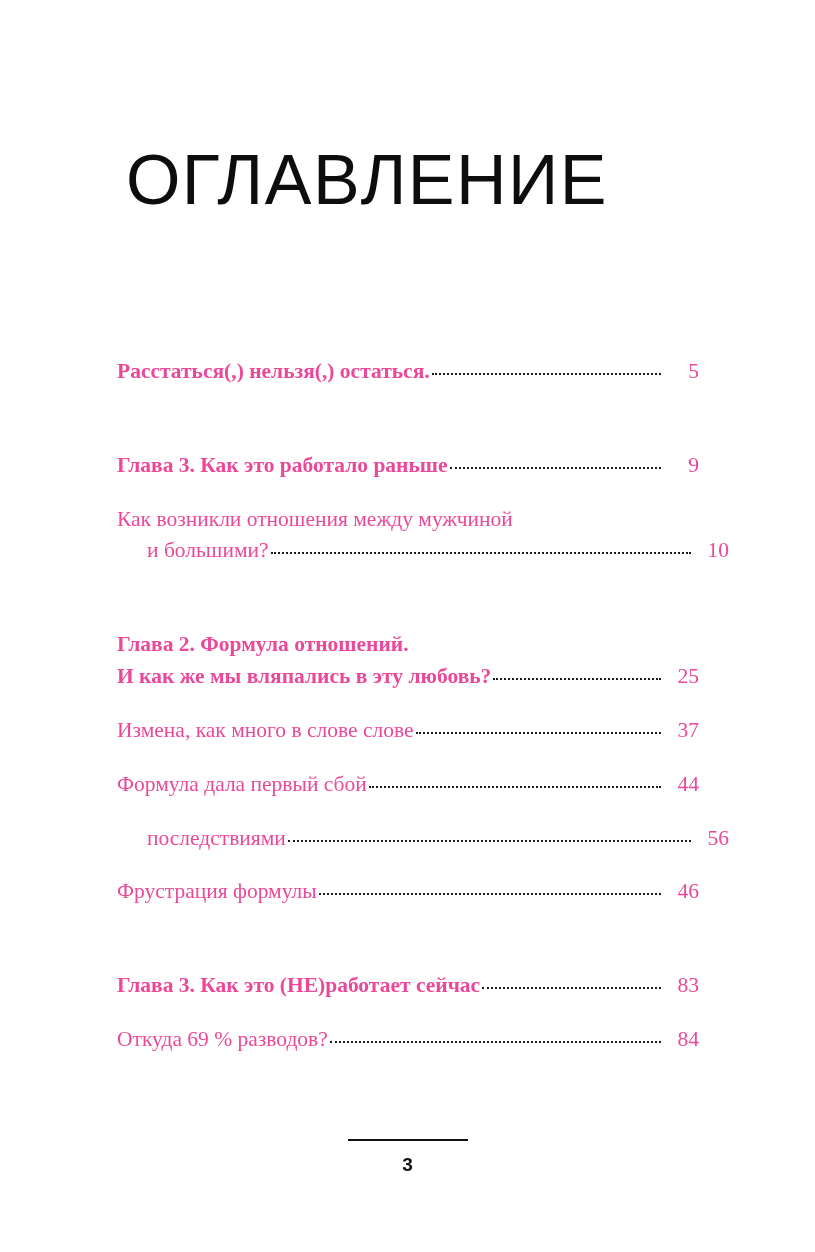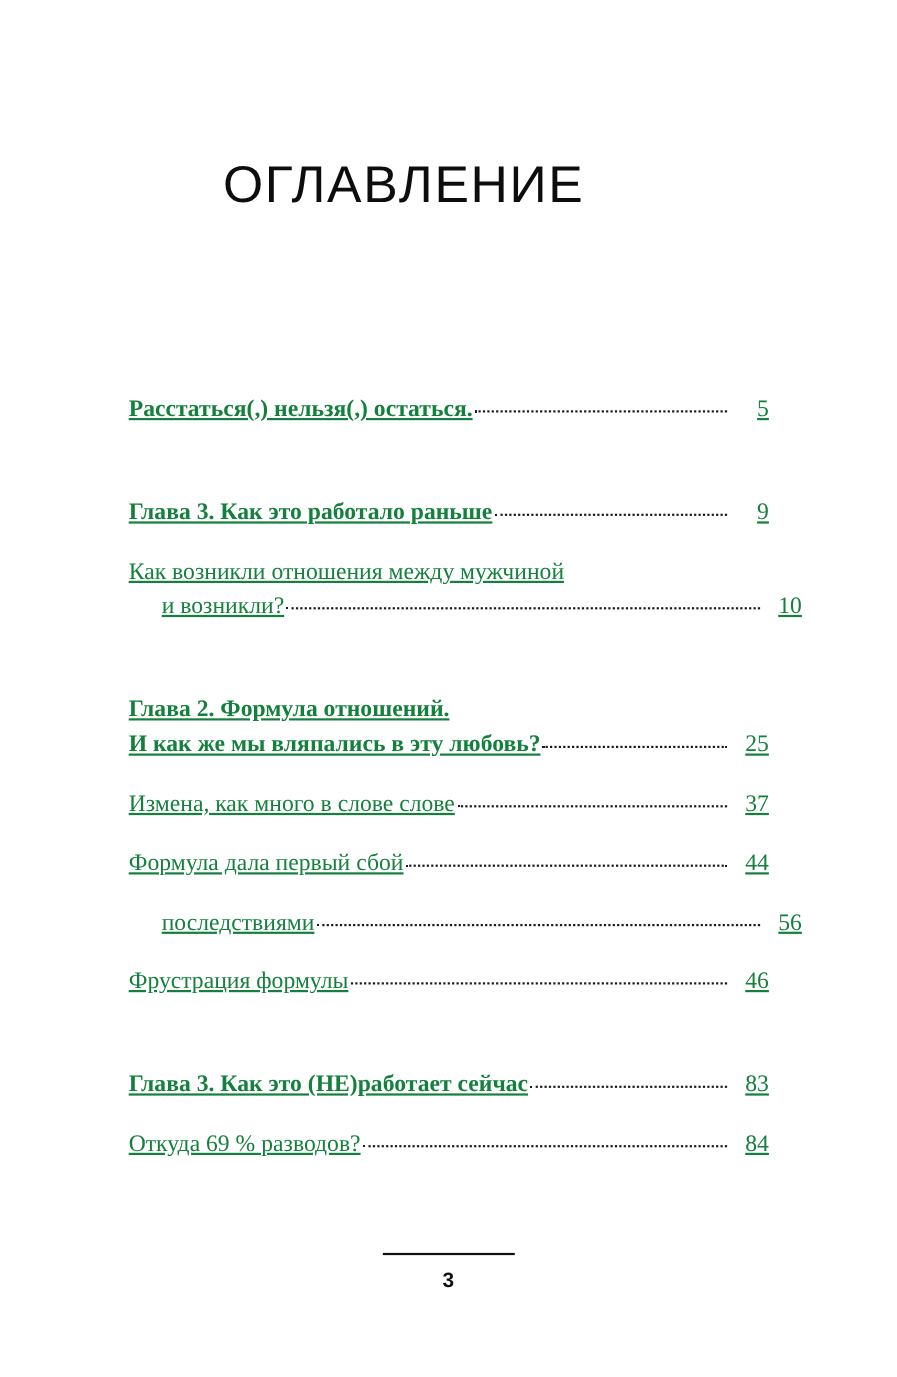--- a/index.html
+++ b/index.html
@@ -22,38 +22,37 @@
     height: 1252px;
   }
   .title {
     position: absolute;
     left: 0;
     top: 140px;
     width: 734px;
     text-align: center;
     font-family: "Liberation Sans", sans-serif;
     font-weight: 400;
-    font-size: 47px;
+    font-size: 70px;
     letter-spacing: 1.5px;
     color: #0d0d0d;
   }
   .toc {
     position: absolute;
     left: 117px;
     top: 356px;
     width: 582px;
   }
   .entry {
     display: flex;
     align-items: baseline;
     width: 100%;
     font-size: 21.5px;
     line-height: 1.48;
-    color: #15803d;
-    text-decoration: underline;
+    color: #ec4899;
   }
   .entry .label {
     white-space: pre-wrap;
   }
   .entry.bold .label {
     font-weight: bold;
   }
   .entry .leader {
     flex: 1 1 auto;
     min-width: 8px;
@@ -120,21 +119,21 @@
     </div>
 
     <div class="gap-sm"></div>
 
     <div>
       <div class="entry no-leader">
         <span class="label">Как возникли отношения между мужчиной</span>
 
       </div>
       <div class="entry cont">
-        <span class="label">и возникли?</span>
+        <span class="label">и большими?</span>
         <span class="leader"></span>
         <span class="page-num">10</span>
       </div>
     </div>
 
     <div class="gap-lg"></div>
 
     <div>
       <div class="entry bold no-leader">
         <span class="label">Глава 2. Формула отношений.</span>

